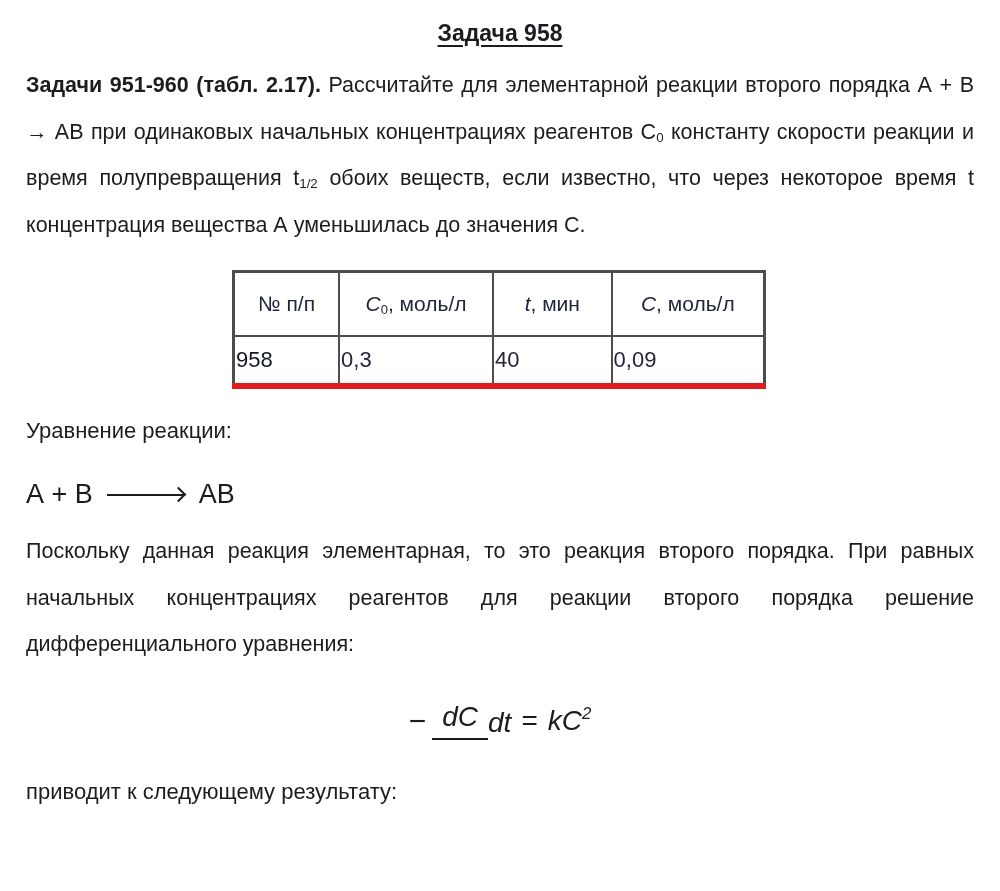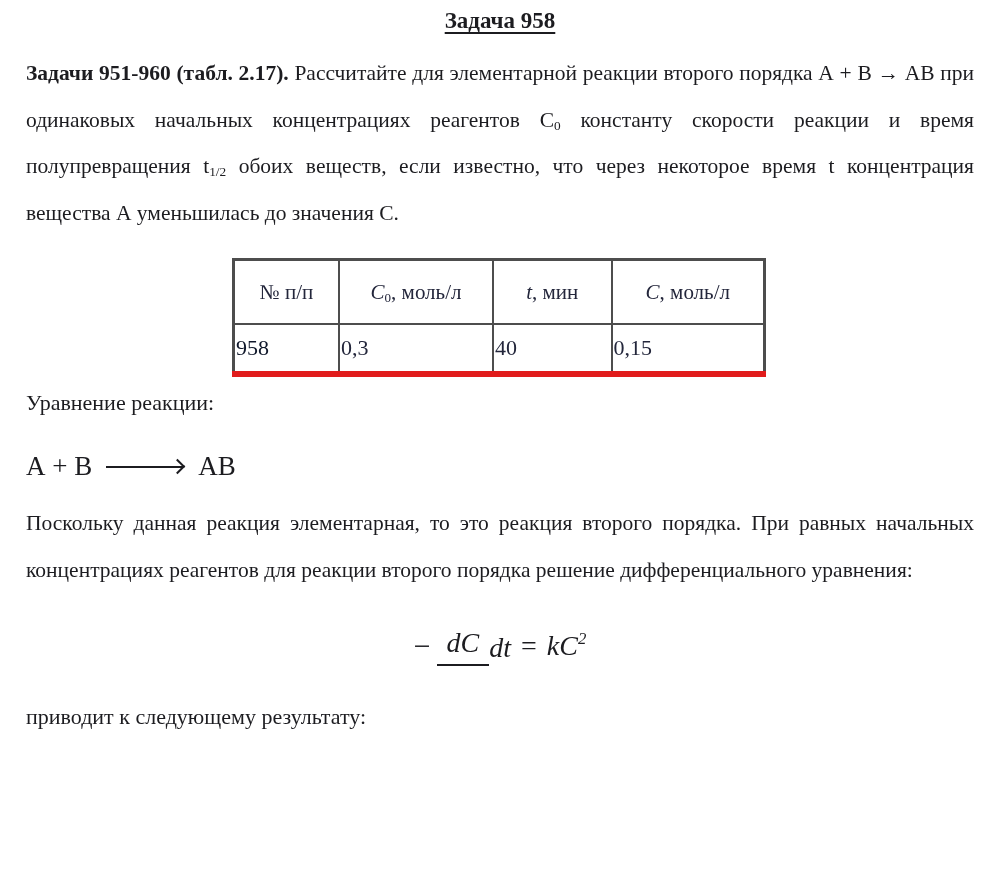--- a/index.html
+++ b/index.html
@@ -7,23 +7,23 @@
     padding: 0;
     background: #ffffff;
     width: 1000px;
     height: 891px;
     overflow: hidden;
   }
   .page {
     position: relative;
     width: 1000px;
     height: 891px;
-    padding: 6px 26px 0 26px;
+    padding: 18px 26px 0 26px;
     box-sizing: border-box;
-    font-family: Liberation Serif, serif;
+    font-family: Liberation Sans, sans-serif;
     color: #1c1c20;
   }
   .doc-title {
     margin: 0;
     font-size: 23px;
     font-weight: bold;
     text-align: center;
     line-height: 30px;
     text-decoration: underline;
     text-decoration-thickness: 2px;
@@ -87,21 +87,21 @@
     margin: 30px 0 0 0;
     font-size: 23px;
     font-weight: bold;
     text-align: center;
     line-height: 30px;
     text-decoration: underline;
     text-decoration-thickness: 2px;
     text-underline-offset: 4px;
   }
   .label-line {
-    margin-top: 12px;
+    margin-top: 28px;
     font-size: 22px;
     line-height: 28px;
   }
   .reaction-equation {
     margin-top: 33px;
     font-size: 27px;
     line-height: 32px;
     white-space: nowrap;
   }
   .long-arrow {
@@ -189,21 +189,21 @@
           <th><span class="seg-i">C</span><sub>0</sub><span>, моль/л</span></th>
           <th><span class="seg-i">t</span><span>, мин</span></th>
           <th><span class="seg-i">C</span><span>, моль/л</span></th>
         </tr>
       </thead>
       <tbody>
         <tr>
           <td class="row-number">958</td>
           <td>0,3</td>
           <td>40</td>
-          <td>0,15</td>
+          <td>0,09</td>
         </tr>
       </tbody>
     </table>
     <div class="red-line" style="background: rgb(225, 28, 28);"></div>
   </div>
 
 
   <p class="para label-line">Уравнение реакции:</p>
 
   <div class="reaction-equation">

